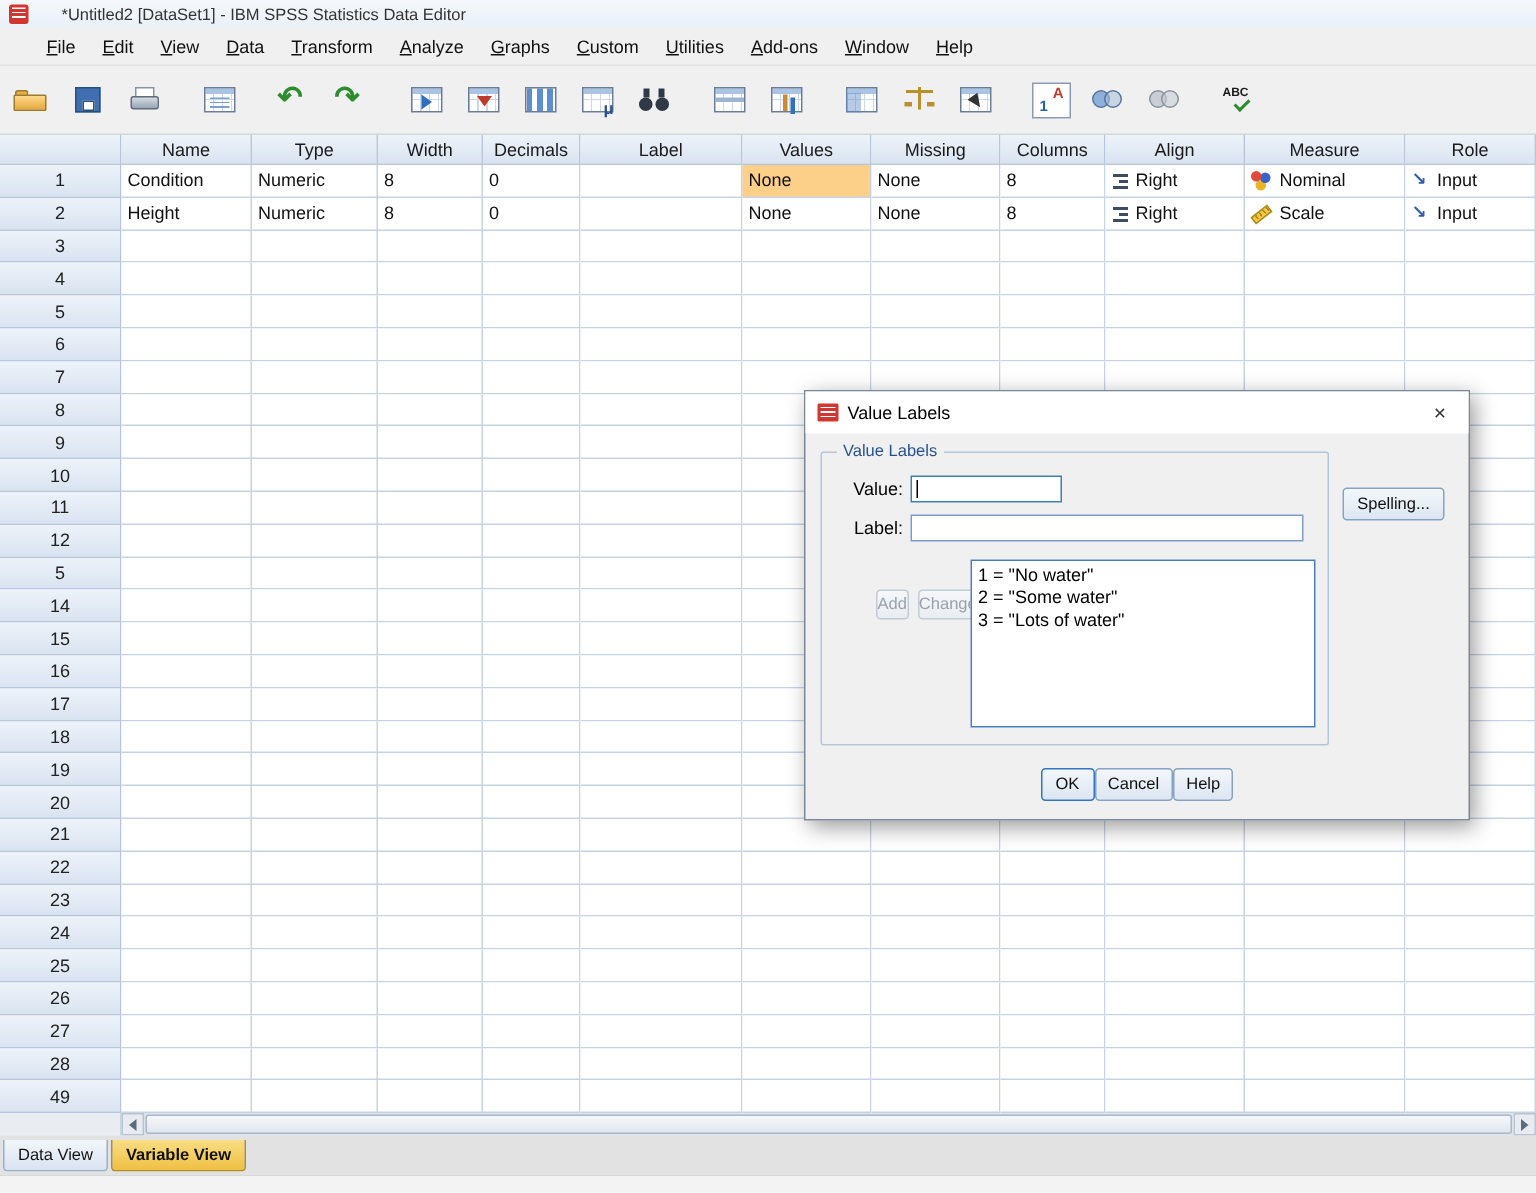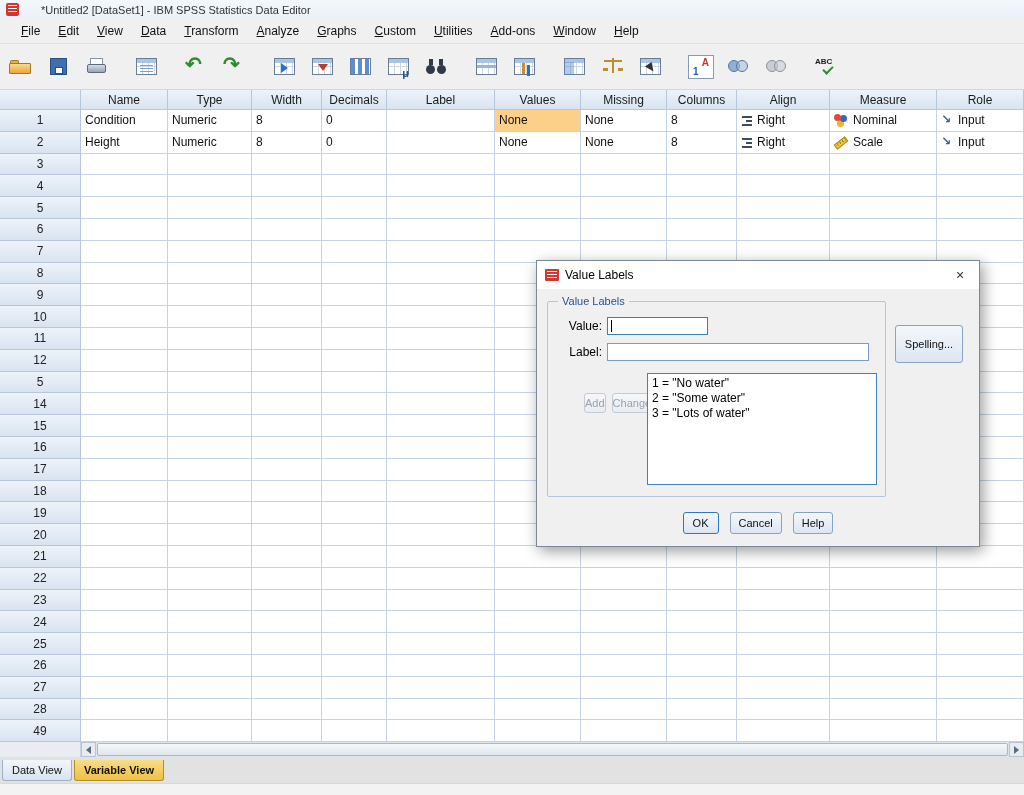--- a/index.html
+++ b/index.html
@@ -10,21 +10,21 @@
   
   .titlebar{height:19px;flex:0 0 auto;background:linear-gradient(#f4f8fc,#e9f0f7);
             display:flex;align-items:center;padding:0 6px;gap:22px;box-sizing:border-box}
   .app-icon{width:13px;height:13px;border-radius:2px;background:#cf3730;position:relative;flex:0 0 auto}
   .app-icon::before{content:"";position:absolute;inset:2px;
     background:repeating-linear-gradient(to bottom,#fff 0 1px,transparent 1px 3px)}
   .title-text{font-size:11px;color:#333;white-space:nowrap}
 
   
   .menubar{height:25px;flex:0 0 auto;background:#f0f0f0;display:flex;align-items:center;
-           padding-left:12px;border-bottom:1px solid #e2e2e2;box-sizing:border-box}
+           padding-left:22px;border-bottom:1px solid #e2e2e2;box-sizing:border-box}
   .menu-item{display:inline-block;padding:3px 9px;font-size:12px;color:#111;cursor:default}
   .menu-item::first-letter{text-decoration:underline}
 
   
   .toolbar{height:46px;flex:0 0 auto;background:#f0f0f0;display:flex;align-items:center;
            padding:0 2px;border-bottom:1px solid #d6d6d6;box-sizing:border-box}
   .tb-btn{width:38px;height:40px;border:0;background:transparent;display:flex;
           align-items:center;justify-content:center;padding:0}
   .tb-btn.grp{margin-left:12px}
   .tbi{position:relative;width:26px;height:24px;display:block}
@@ -166,22 +166,22 @@
   .frow3{display:flex;margin-top:12px;padding-left:28px}
   .btn-col{width:56px;flex:0 0 auto;display:flex;flex-direction:row;gap:6px;padding-top:20px;margin-right:7px}
   .btn{font-family:inherit;font-size:11px;color:#111;padding:2px 8px;border-radius:3px;
        background:linear-gradient(#f3f7fb,#dce6f2);border:1px solid #85a3c4;cursor:default}
   .btn.disabled{color:#9aa2ab;border-color:#c2cbd6;background:linear-gradient(#f5f7f9,#e9edf2)}
   .btn.default{border:1px solid #2e75c4}
   .btn-col .btn{width:54px;height:20px;padding:1px 0}
   .listbox{width:230px;height:112px;background:#fff;border:1px solid #4a7ebb;box-sizing:border-box;
            padding:2px 0;overflow:hidden}
   .li-item{padding:0 4px;line-height:15px;font-size:12px;color:#000;white-space:nowrap}
-  .spelling{position:absolute;right:16px;top:36px;width:68px;height:38px}
-  .dlg-footer{position:absolute;left:0;right:0;bottom:12px;display:flex;justify-content:center;gap:11px}
+  .spelling{position:absolute;right:16px;top:36px;width:68px;height:22px}
+  .dlg-footer{position:absolute;left:0;right:0;bottom:12px;display:flex;justify-content:center;gap:0}
   .dlg-footer .btn{height:22px;min-width:36px}
 </style>
 </head>
 <body>
 
 <div class="window">
 
   <div class="titlebar">
     <span class="app-icon"></span>
     <span class="title-text">*Untitled2 [DataSet1] - IBM SPSS Statistics Data Editor</span>

